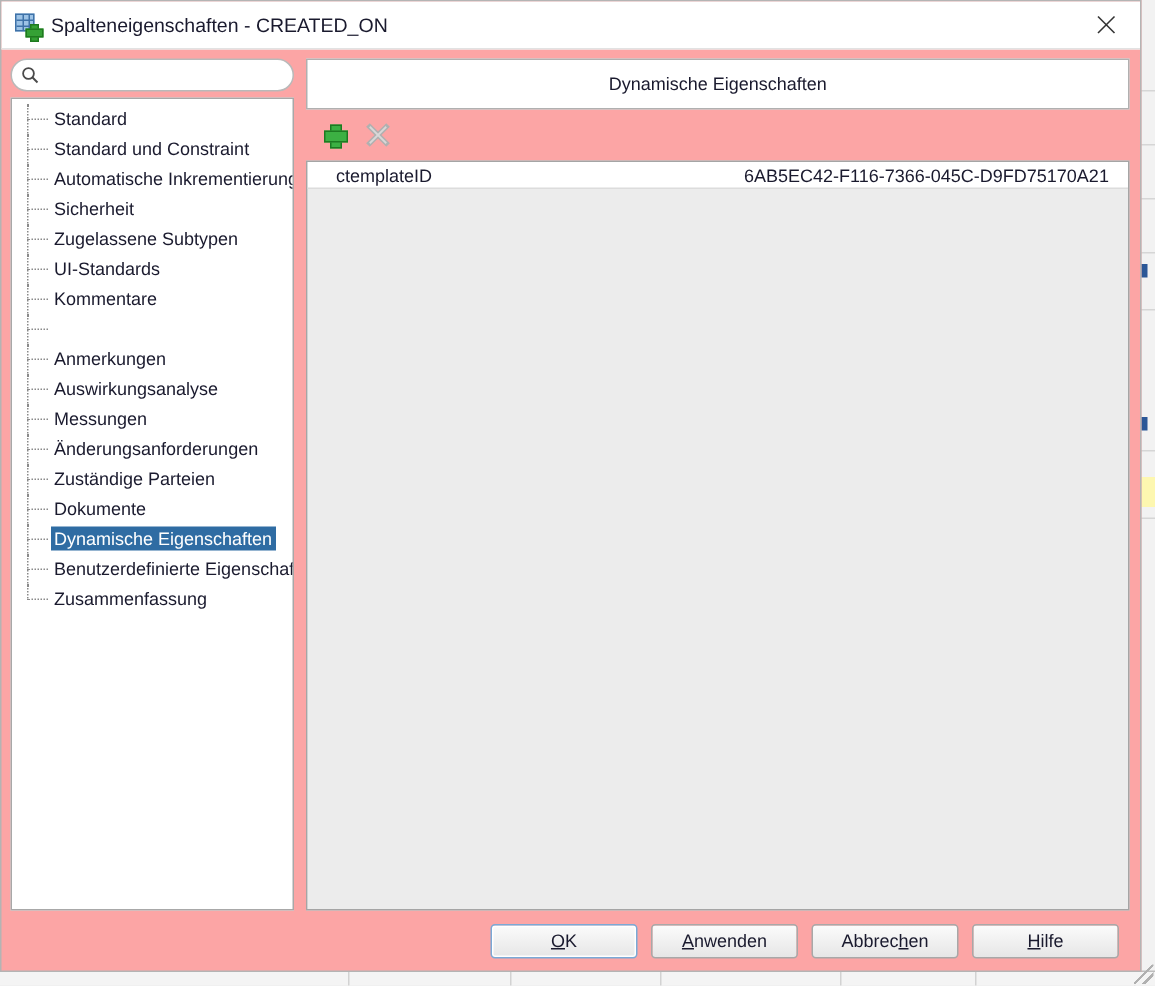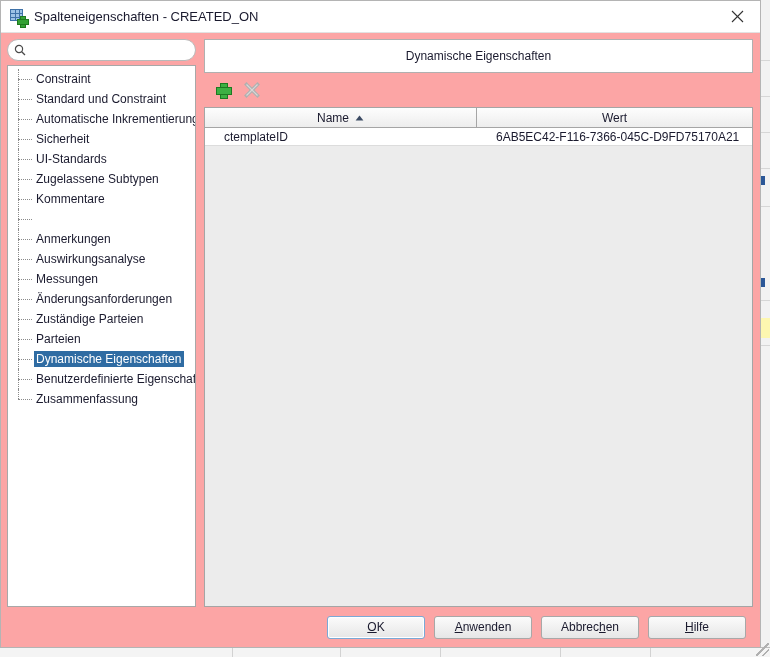--- a/index.html
+++ b/index.html
@@ -383,21 +383,21 @@
           </svg>
           <input id="search-input" type="text" autocomplete="off" placeholder="" style="">
         </div>
 
         <div id="tree">
             <div class="tree-item">
               <div class="tree-connector">
                 <div class="vline"></div>
                 <div class="hline"></div>
               </div>
-              <span class="tree-label">Constraint</span>
+              <span class="tree-label">Standard</span>
             </div>
             <div class="tree-item">
               <div class="tree-connector">
                 <div class="vline"></div>
                 <div class="hline"></div>
               </div>
               <span class="tree-label">Standard und Constraint</span>
             </div>
             <div class="tree-item">
               <div class="tree-connector">
@@ -411,34 +411,34 @@
                 <div class="vline"></div>
                 <div class="hline"></div>
               </div>
               <span class="tree-label">Sicherheit</span>
             </div>
             <div class="tree-item">
               <div class="tree-connector">
                 <div class="vline"></div>
                 <div class="hline"></div>
               </div>
+              <span class="tree-label">Zugelassene Subtypen</span>
+            </div>
+            <div class="tree-item">
+              <div class="tree-connector">
+                <div class="vline"></div>
+                <div class="hline"></div>
+              </div>
               <span class="tree-label">UI-Standards</span>
             </div>
             <div class="tree-item">
               <div class="tree-connector">
                 <div class="vline"></div>
                 <div class="hline"></div>
               </div>
-              <span class="tree-label">Zugelassene Subtypen</span>
-            </div>
-            <div class="tree-item">
-              <div class="tree-connector">
-                <div class="vline"></div>
-                <div class="hline"></div>
-              </div>
               <span class="tree-label">Kommentare</span>
             </div>
             <div class="tree-item">
               <div class="tree-connector">
                 <div class="vline"></div>
                 <div class="hline"></div>
               </div>
             </div>
             <div class="tree-item">
               <div class="tree-connector">
@@ -473,21 +473,21 @@
                 <div class="vline"></div>
                 <div class="hline"></div>
               </div>
               <span class="tree-label">Zuständige Parteien</span>
             </div>
             <div class="tree-item">
               <div class="tree-connector">
                 <div class="vline"></div>
                 <div class="hline"></div>
               </div>
-              <span class="tree-label">Parteien</span>
+              <span class="tree-label">Dokumente</span>
             </div>
             <div class="tree-item selected">
               <div class="tree-connector">
                 <div class="vline"></div>
                 <div class="hline"></div>
               </div>
               <span class="tree-label">Dynamische Eigenschaften</span>
             </div>
             <div class="tree-item">
               <div class="tree-connector">
@@ -524,31 +524,20 @@
               </g>
               <g stroke="#d8d8d8" stroke-width="1.2">
                 <line x1="2.5" y1="2.5" x2="13.5" y2="13.5"></line>
                 <line x1="13.5" y1="2.5" x2="2.5" y2="13.5"></line>
               </g>
             </svg>
           </div>
         </div>
 
         <div id="table-outer">
-          <div id="table-head">
-            <div class="th col-name">
-              <span>Name</span>
-              <svg class="sort-arrow" width="9" height="6" viewBox="0 0 9 6">
-                <path d="M4.5 0.6 L8.4 5.4 L0.6 5.4 Z" fill="#3b4a63"></path>
-              </svg>
-            </div>
-            <div class="th col-value">
-              <span>Wert</span>
-            </div>
-          </div>
           <div id="table-body">
               <div class="trow">
                 <div class="td col-name">ctemplateID</div>
                 <div class="td col-value">6AB5EC42-F116-7366-045C-D9FD75170A21</div>
               </div>
             </div>
         </div>
 
       </div>
     </div>

